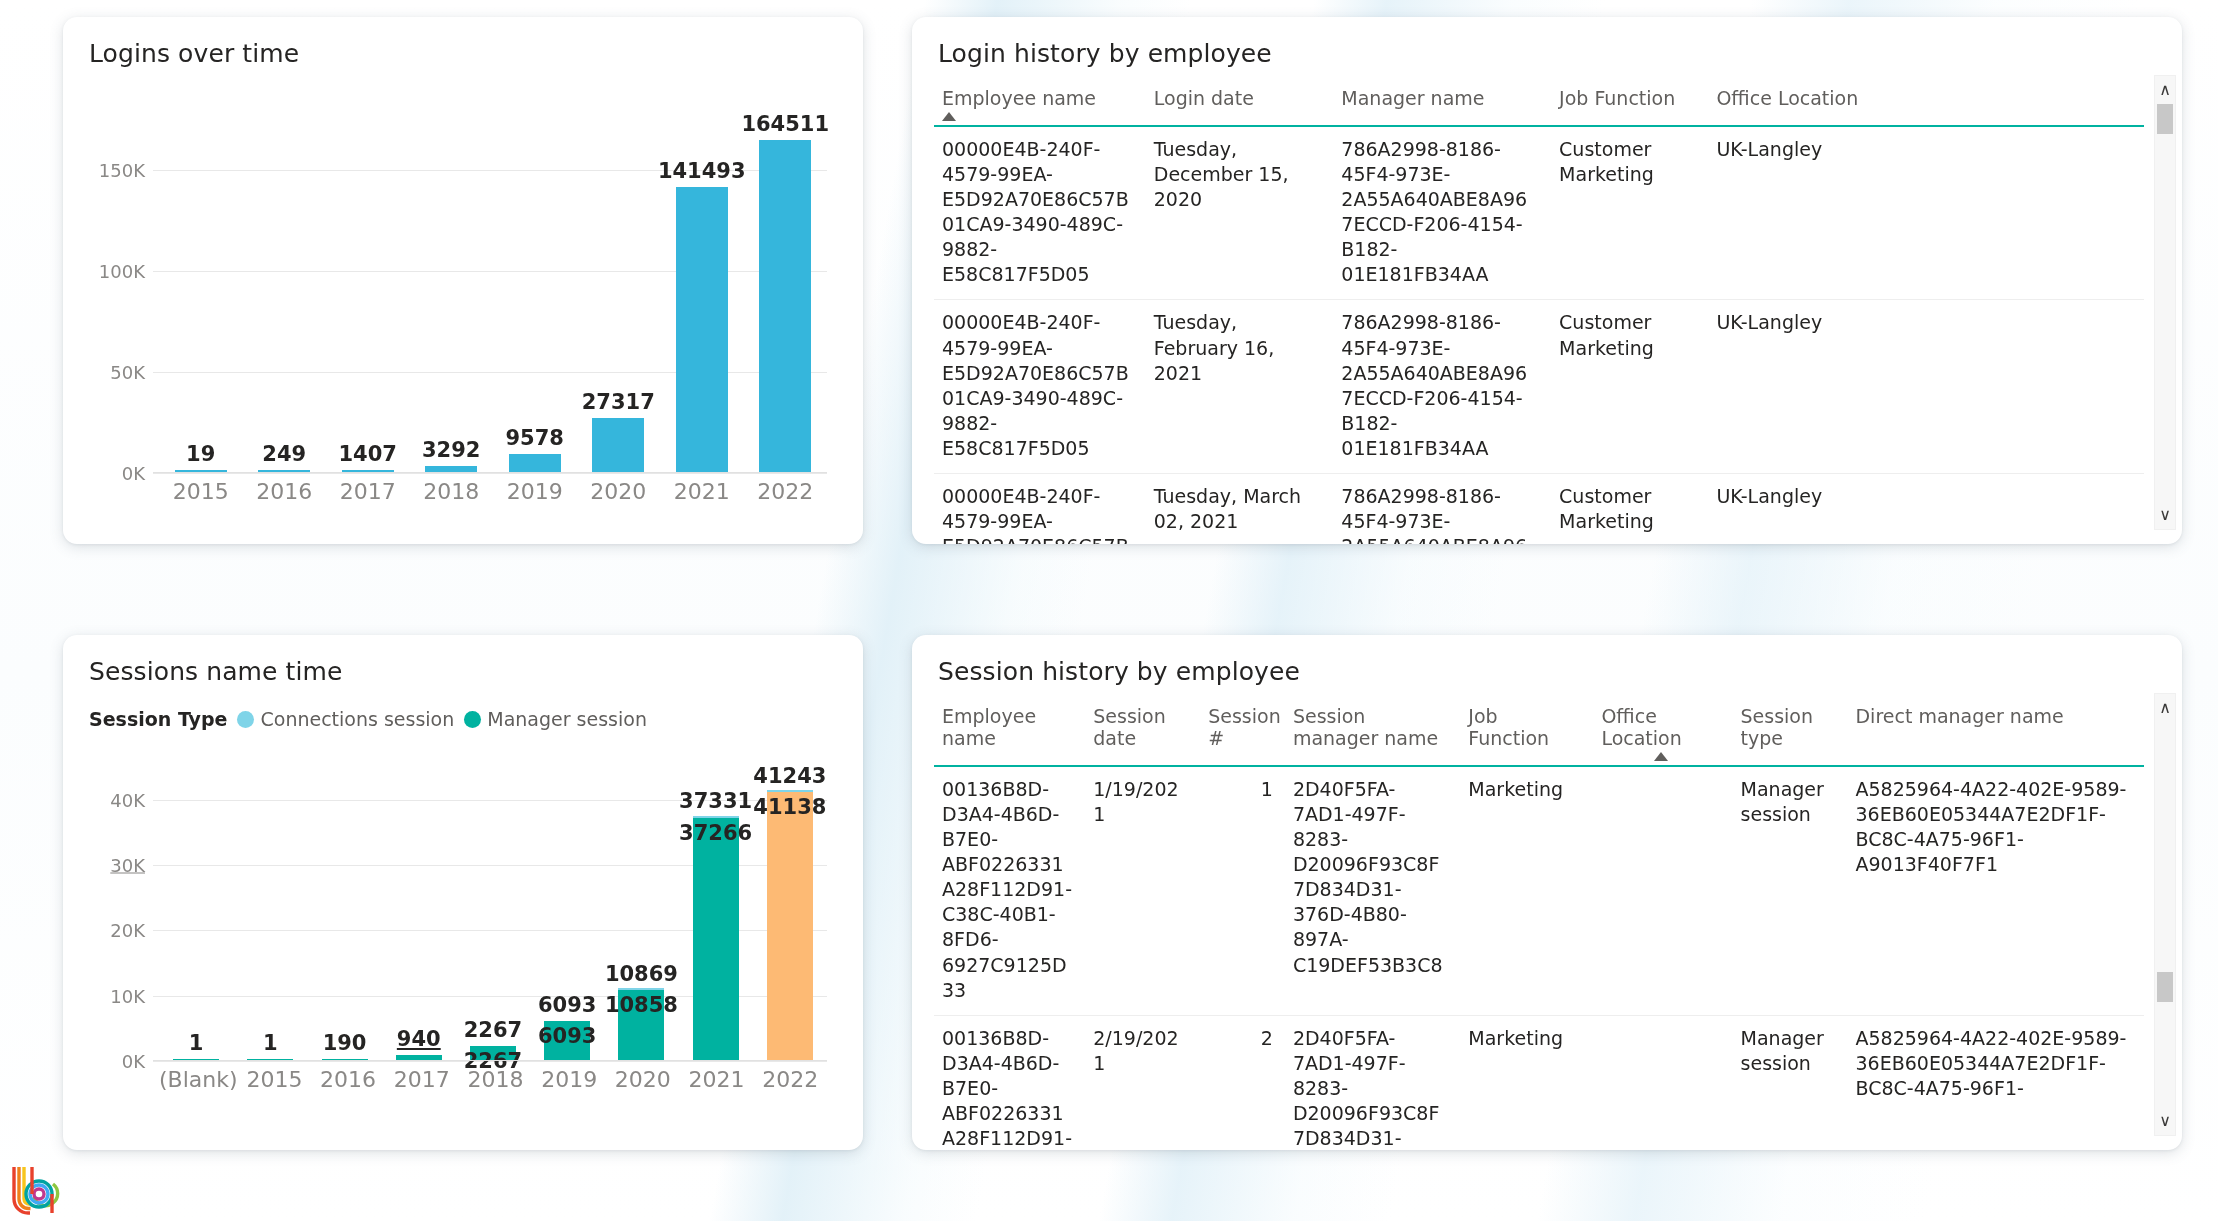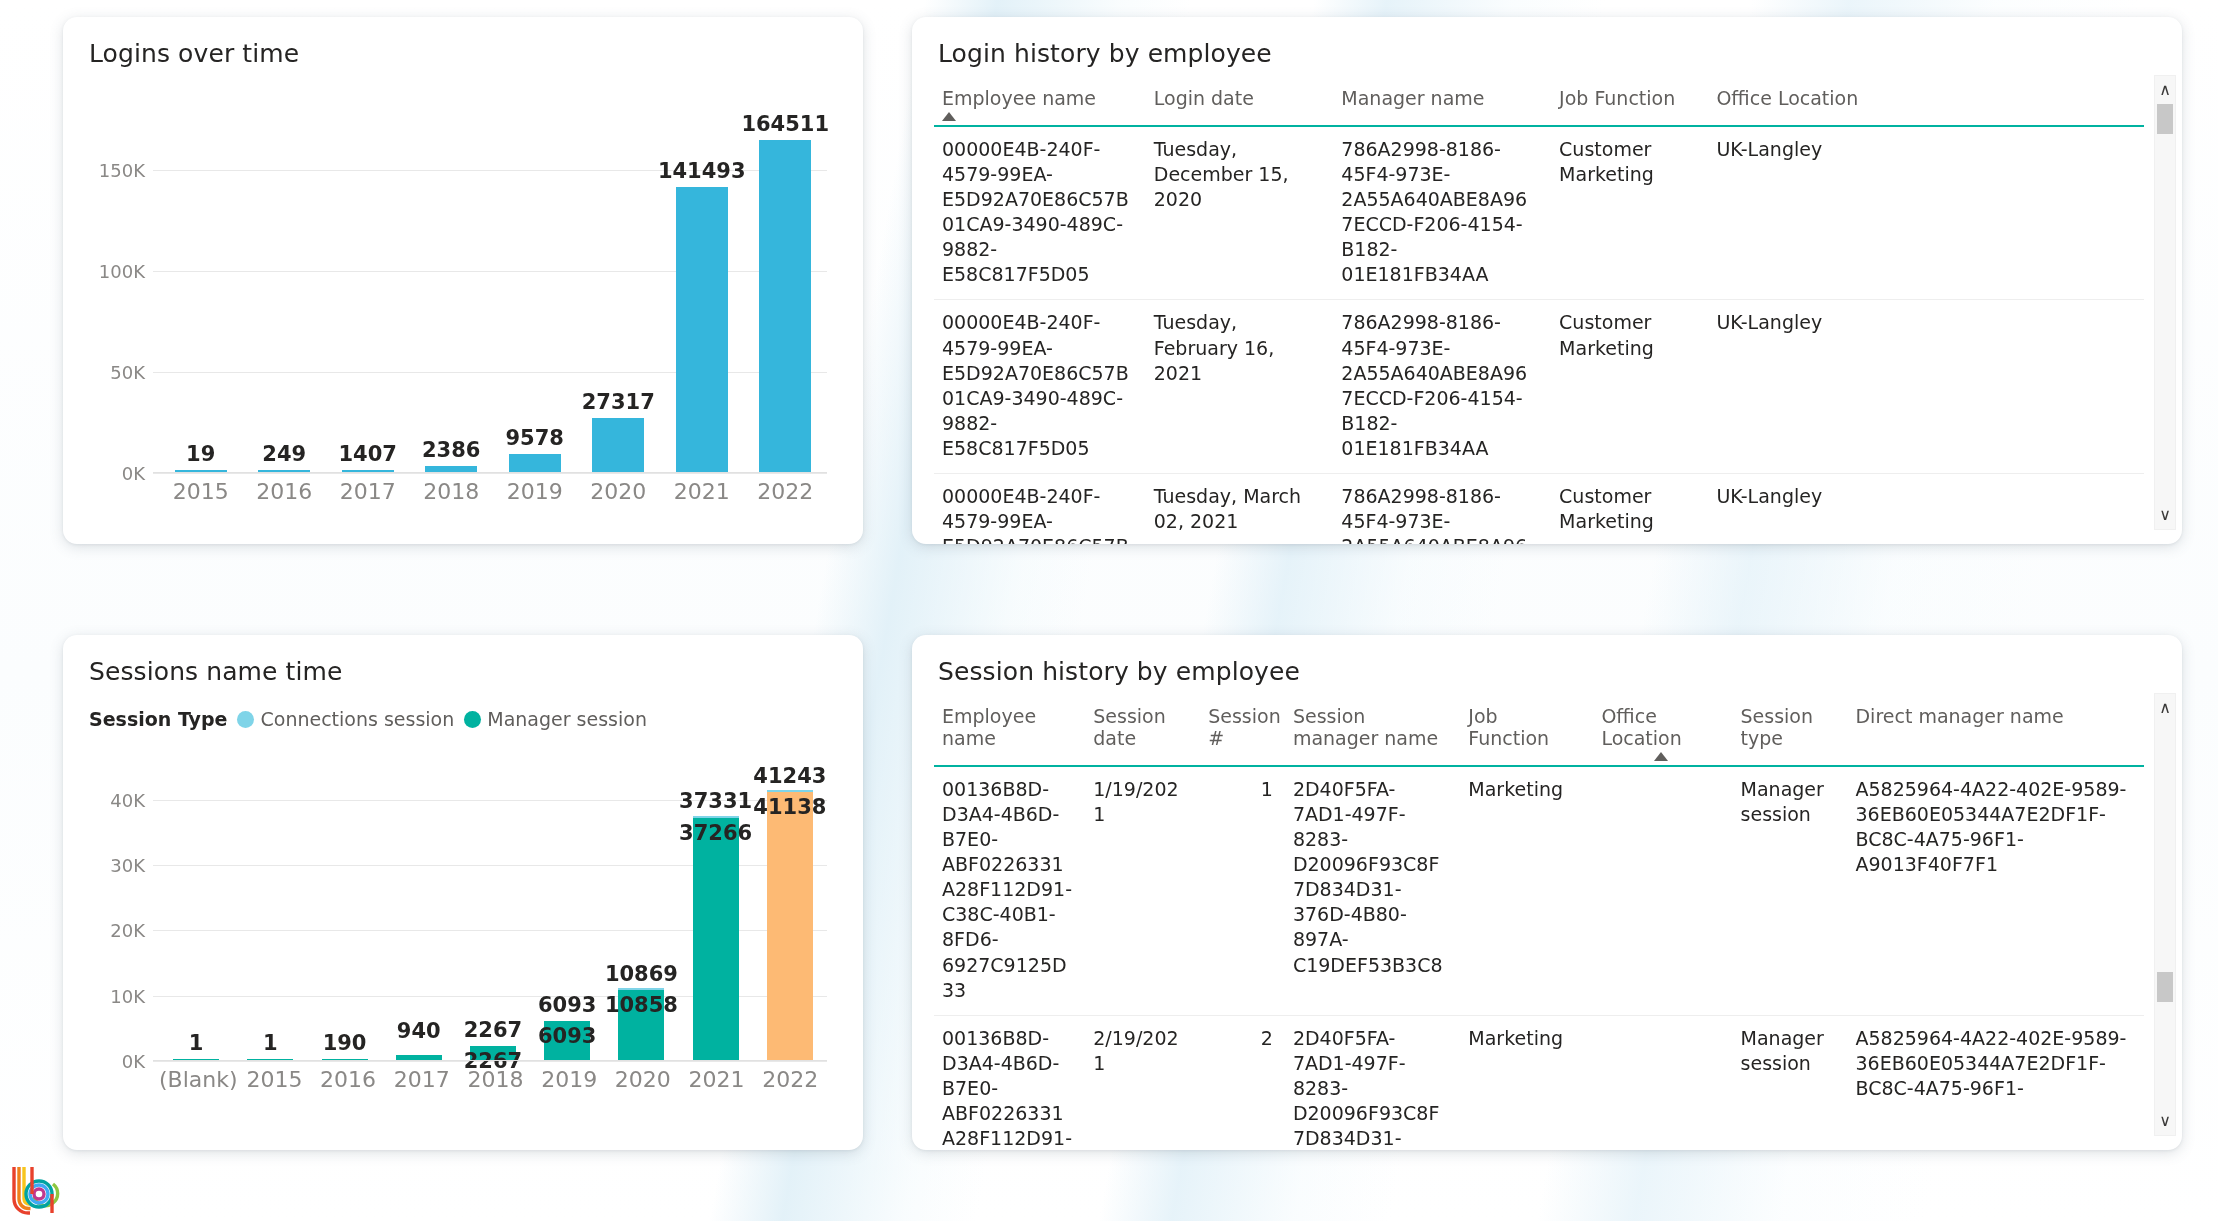--- a/index.html
+++ b/index.html
@@ -185,21 +185,21 @@
             <div class="bar-slot">
               <div class="bar-stack">
                 <div class="bar-seg" style="height: 3px; background: rgb(53, 182, 220);">
                   <span class="bar-total-label">1407</span>
                 </div>
               </div>
             </div>
             <div class="bar-slot">
               <div class="bar-stack">
                 <div class="bar-seg" style="height: 6.65716px; background: rgb(53, 182, 220);">
-                  <span class="bar-total-label">2386</span>
+                  <span class="bar-total-label">3292</span>
                 </div>
               </div>
             </div>
             <div class="bar-slot">
               <div class="bar-stack">
                 <div class="bar-seg" style="height: 19.3688px; background: rgb(53, 182, 220);">
                   <span class="bar-total-label">9578</span>
                 </div>
               </div>
             </div>
@@ -256,21 +256,21 @@
       </div>
       <div class="plot" id="plot-sessions">
         <div class="gridarea" id="sessions-grid">
             <div class="gridline" style="top: 294px;"></div>
             <div class="ytick" style="top: 294px;">0K</div>
             <div class="gridline" style="top: 228.667px;"></div>
             <div class="ytick" style="top: 228.667px;">10K</div>
             <div class="gridline" style="top: 163.333px;"></div>
             <div class="ytick" style="top: 163.333px;">20K</div>
             <div class="gridline" style="top: 98px;"></div>
-            <div class="ytick" style="top: 98px;">30K</div>
+            <div class="ytick" style="top: 98px; text-decoration: underline;">30K</div>
             <div class="gridline" style="top: 32.6667px;"></div>
             <div class="ytick" style="top: 32.6667px;">40K</div>
           </div>
         <div class="bars" id="sessions-bars">
             <div class="bar-slot">
               <div class="bar-stack">
                 <div class="bar-seg" style="height: 2px; background: rgb(0, 178, 160);"></div>
               </div>
               <span class="bar-total-label" style="bottom: 2px; position: absolute; margin-bottom: 4px;">1</span>
             </div>
@@ -283,21 +283,21 @@
             <div class="bar-slot">
               <div class="bar-stack">
                 <div class="bar-seg" style="height: 2px; background: rgb(0, 178, 160);"></div>
               </div>
               <span class="bar-total-label" style="bottom: 2px; position: absolute; margin-bottom: 4px;">190</span>
             </div>
             <div class="bar-slot">
               <div class="bar-stack">
                 <div class="bar-seg" style="height: 6.14133px; background: rgb(0, 178, 160);"></div>
               </div>
-              <span class="bar-total-label" style="bottom: 6.14133px; position: absolute; margin-bottom: 12px;">940</span>
+              <span class="bar-total-label" style="bottom: 6.14133px; position: absolute; margin-bottom: 4px; text-decoration: underline;">940</span>
             </div>
             <div class="bar-slot">
               <div class="bar-stack">
                 <div class="bar-seg" style="height: 14.8111px; background: rgb(0, 178, 160);">
                   <span class="seg-label">2267</span>
                 </div>
               </div>
               <span class="bar-total-label" style="bottom: 14.8111px; position: absolute; margin-bottom: 4px;">2267</span>
             </div>
             <div class="bar-slot">

